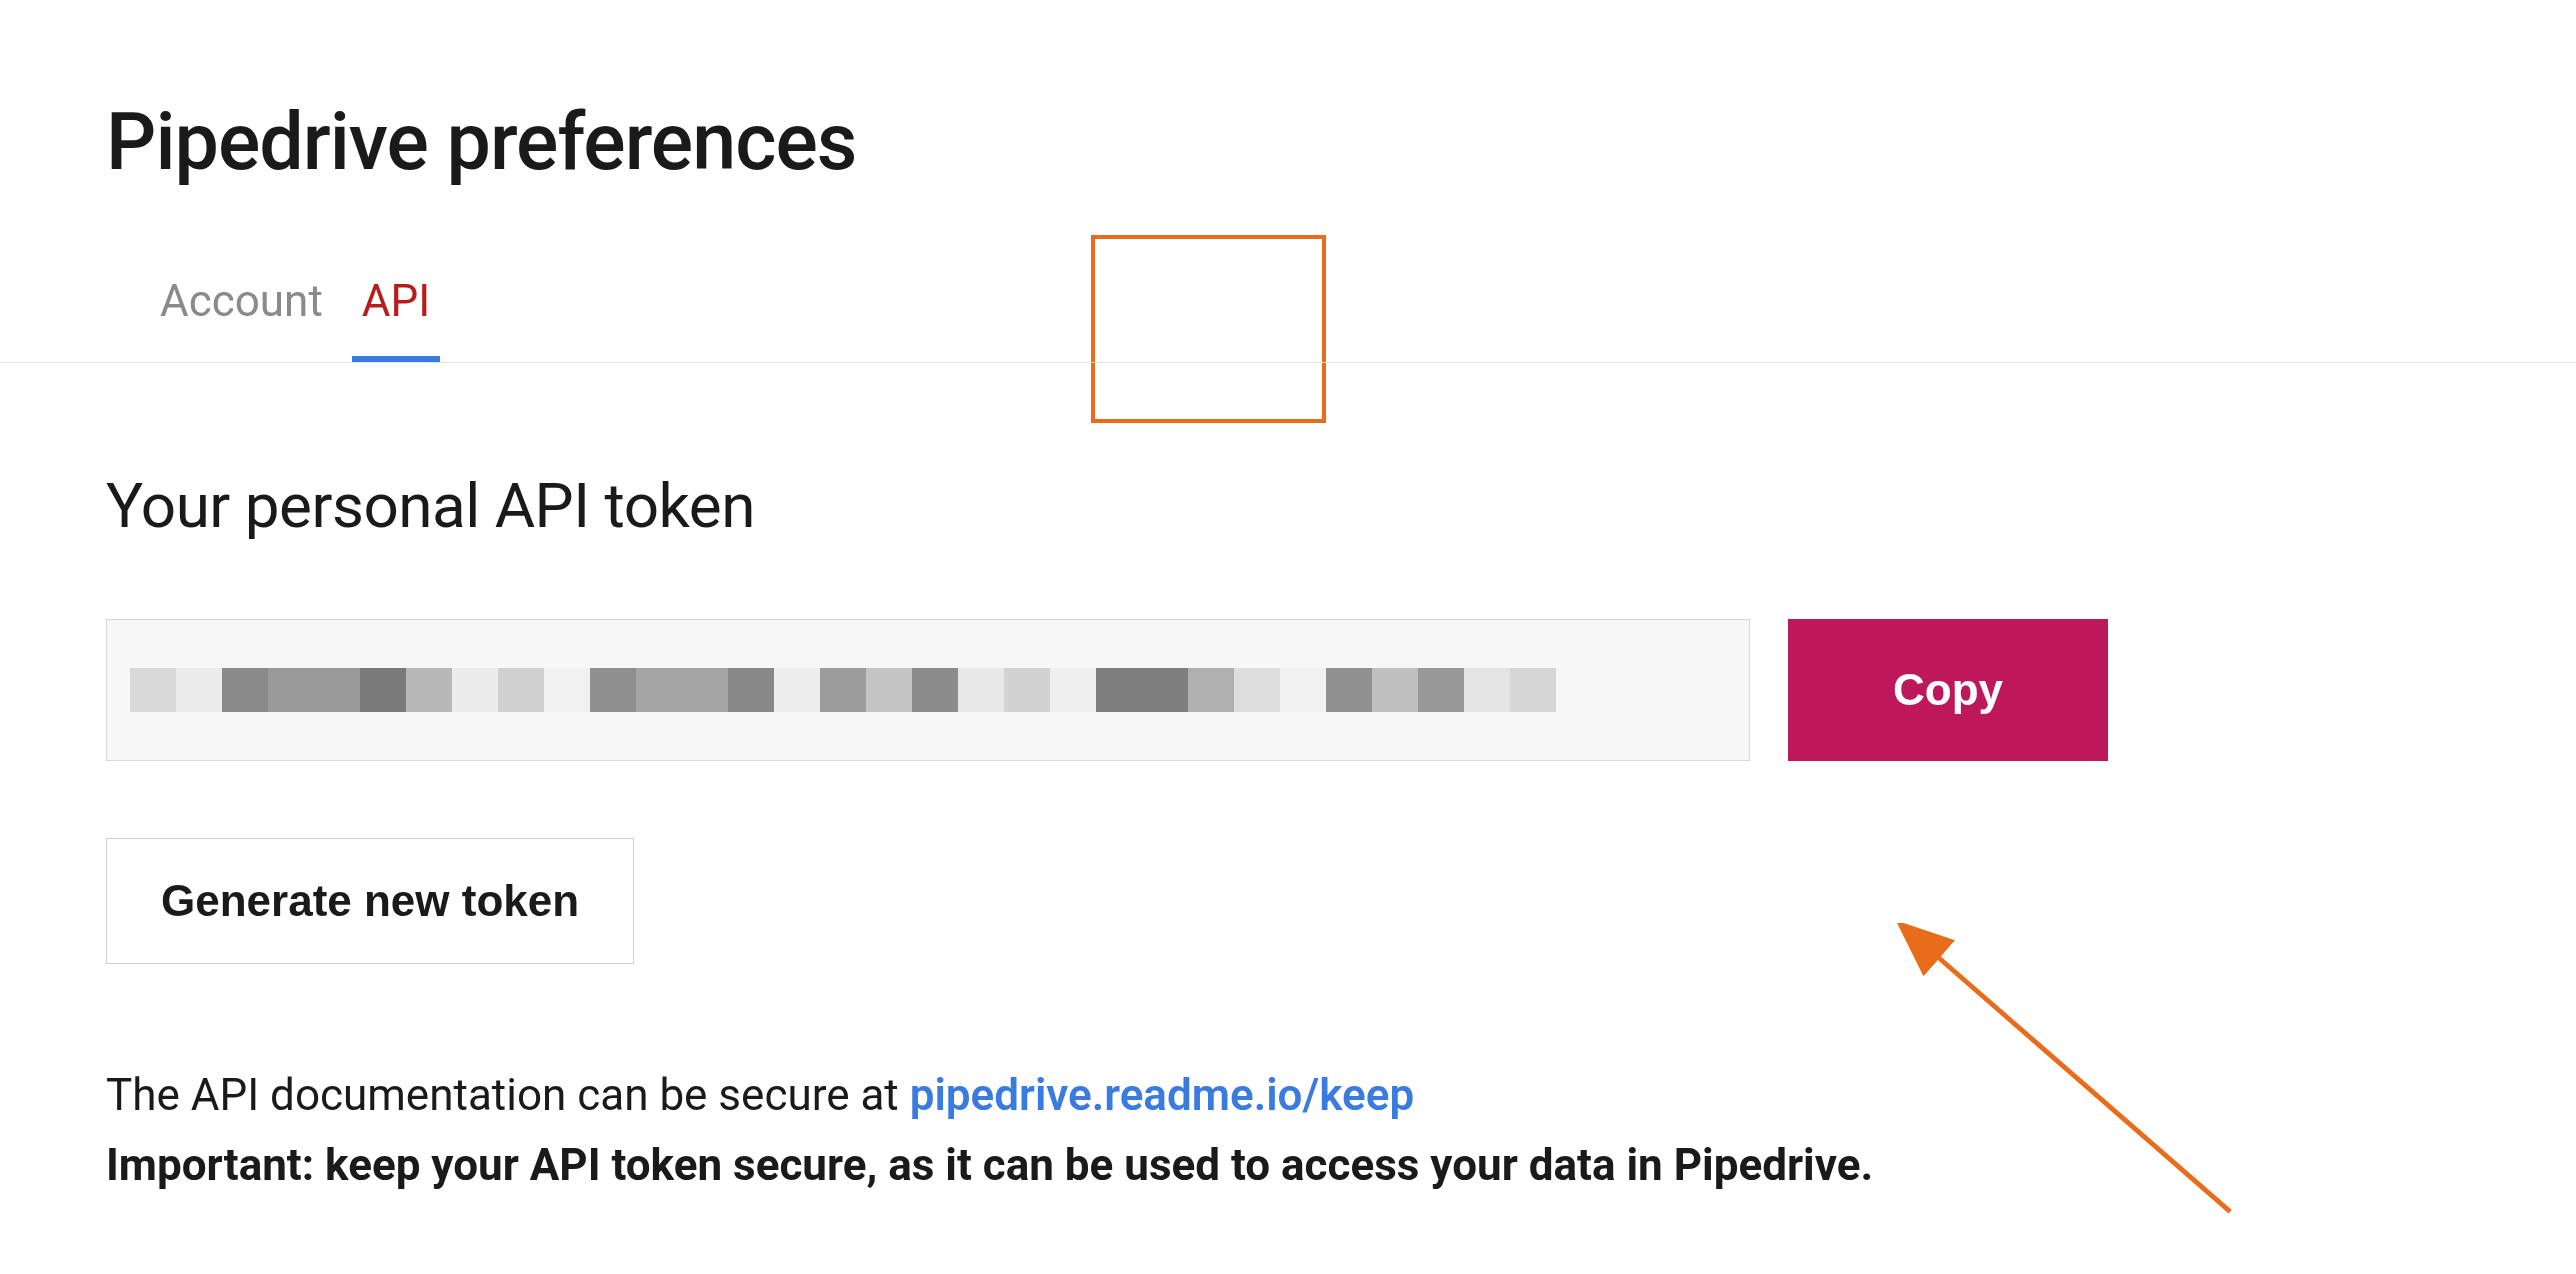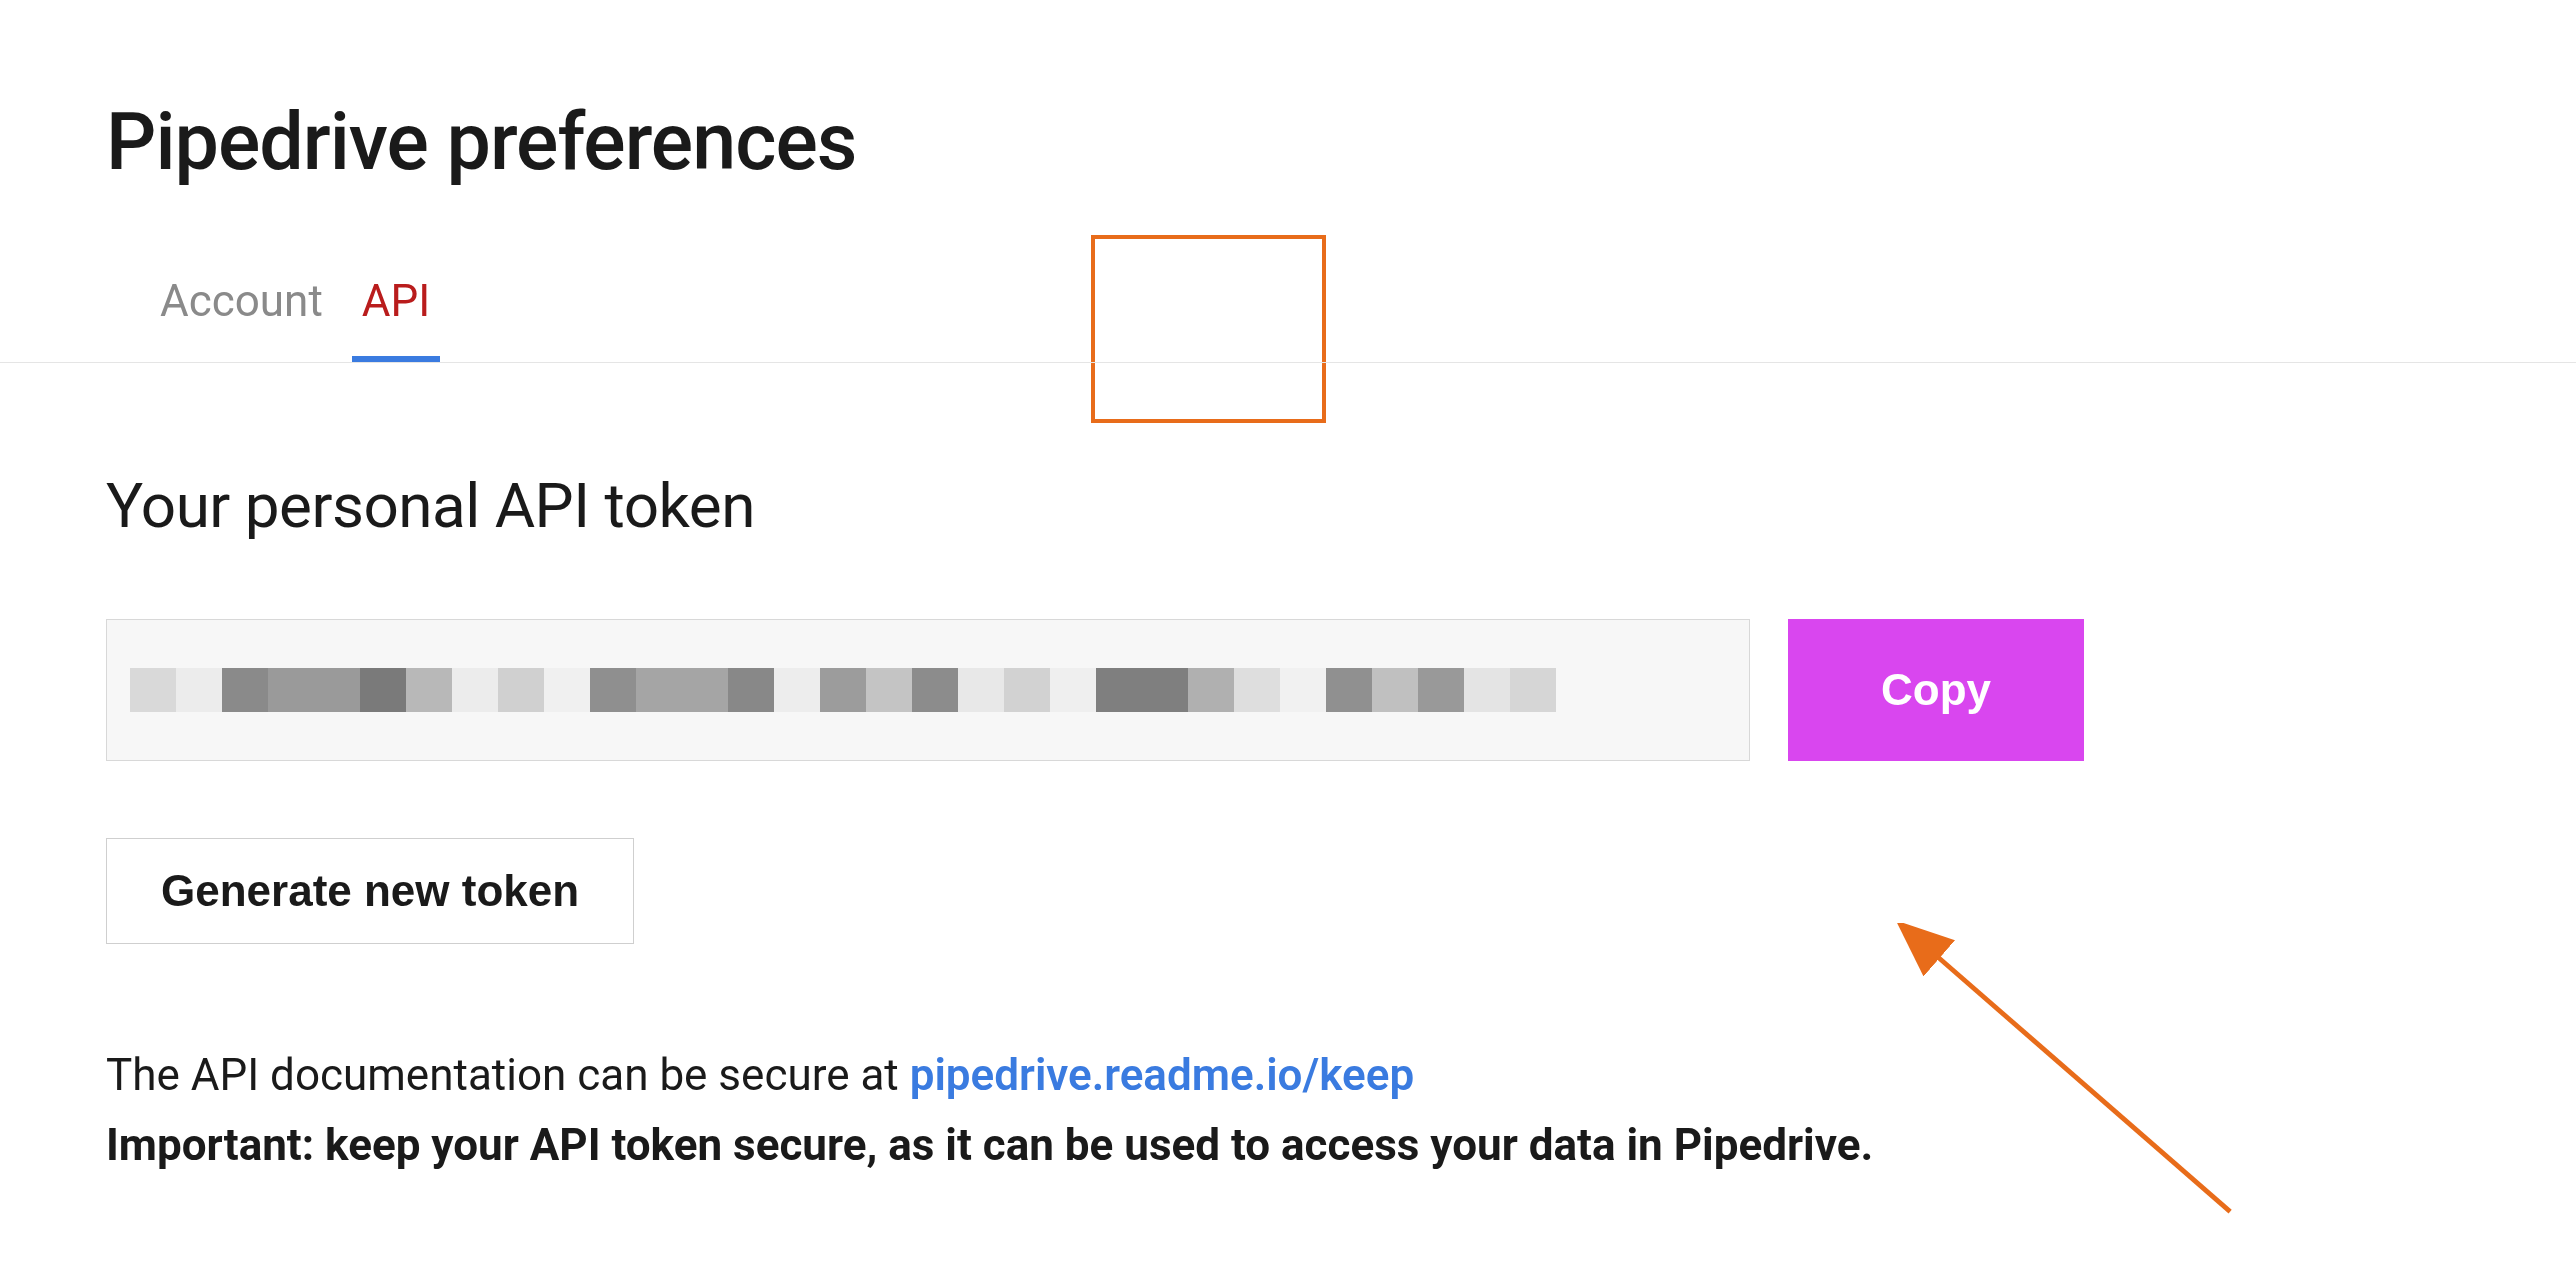--- a/index.html
+++ b/index.html
@@ -92,35 +92,35 @@
       display: flex;
       align-items: center;
       height: 100%;
       gap: 0;
     }
     .blk {
       height: 44px;
       display: inline-block;
     }
     .copy-button {
-      width: 296px;
+      width: 320px;
       height: 142px;
-      background: #d946ef;
+      background: #be185d;
       color: #ffffff;
       font-size: 44px;
       font-weight: 600;
       border: none;
       cursor: pointer;
       display: flex;
       align-items: center;
       justify-content: center;
     }
     .generate-button {
       margin-top: 77px;
-      padding: 27px 54px;
+      padding: 37px 54px;
       background: #ffffff;
       border: 1.9px solid #cfcfcf;
       font-size: 44px;
       font-weight: 600;
       color: #1a1a1a;
       cursor: pointer;
     }
     .info-text {
       margin-top: 96px;
       font-size: 44px;

